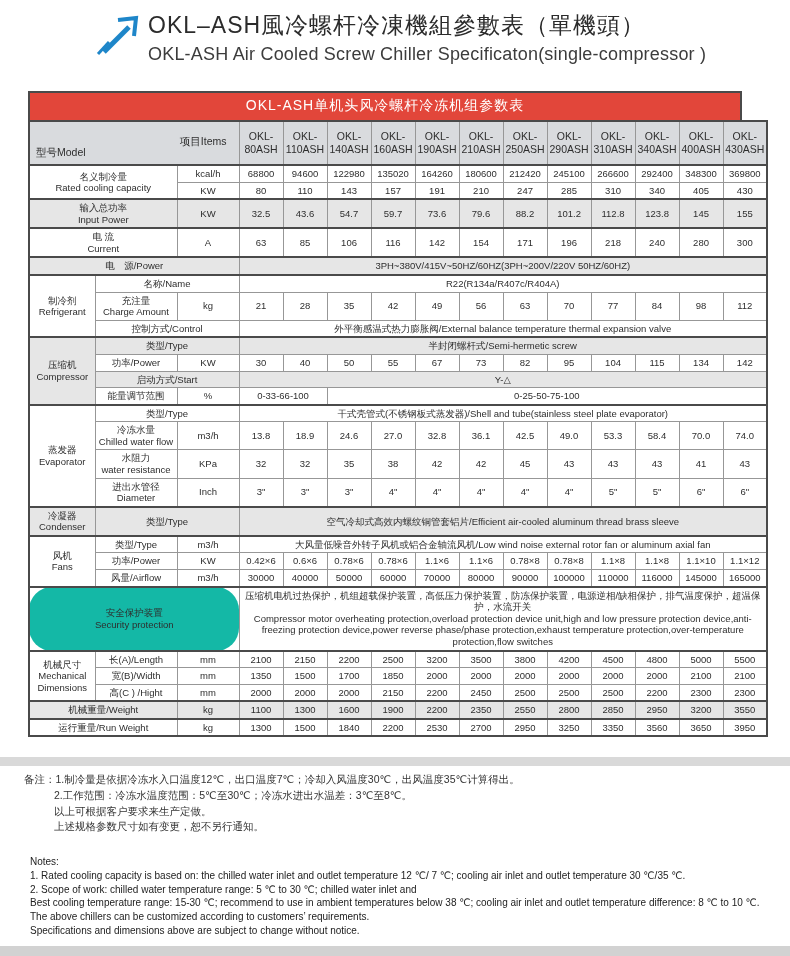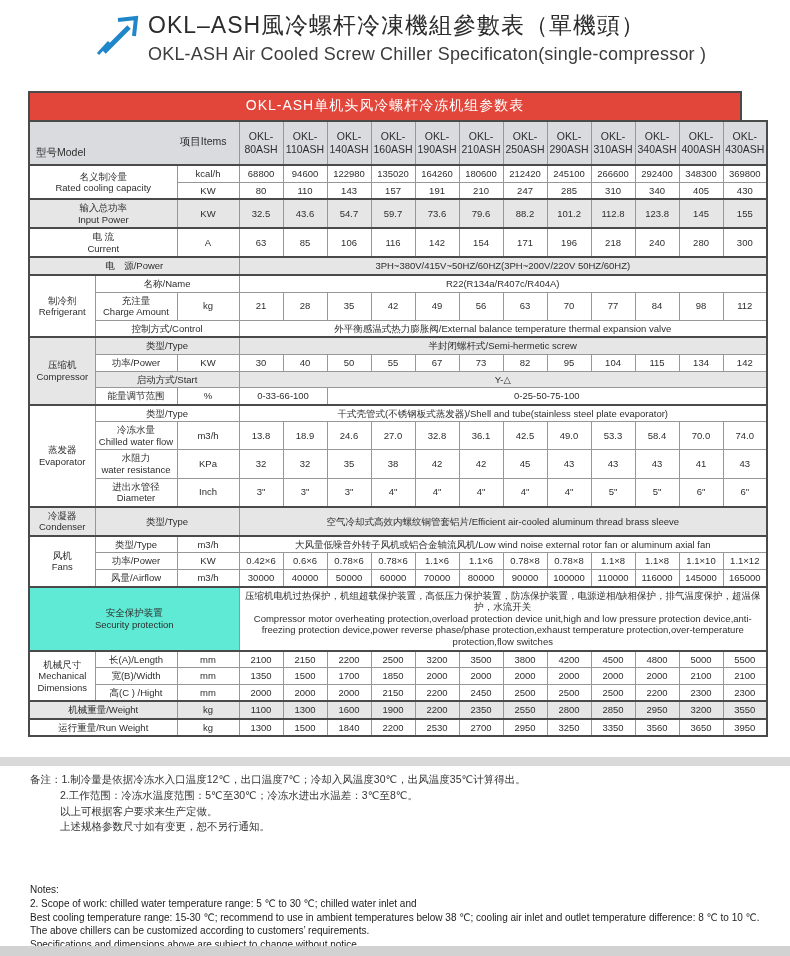--- a/index.html
+++ b/index.html
@@ -28,37 +28,37 @@
     border:2px solid #4a4a4a; background:#fff;
   }
   table.spec td {
     border:1px solid #979797; text-align:center; vertical-align:middle;
     font-size:9.5px; line-height:1.22; padding:2px 1px; white-space:pre-line;
     color:#2e2e2e; overflow:hidden;
   }
   tr.hdr td { background:#d9dbde; font-size:10.5px; border-bottom:2px solid #4a4a4a; }
   tr.gray td { background:#e6e6e6; }
   tr.thick td { border-top:2px solid #4a4a4a; }
-  td.graycell { background:#5eead4; }
+  td.graycell { background:#14b8a6;border-radius:23px; }
   td.left { text-align:left; padding:3px 6px; line-height:1.4; }
   td.corner { position:relative; height:44px; padding:0;
     background-image:linear-gradient(to bottom right,
       transparent calc(50% - 0.6px), #8f8f8f calc(50% - 0.6px),
       #8f8f8f calc(50% + 0.6px), transparent calc(50% + 0.6px));
   }
   td.corner .c-model { position:absolute; left:6px; bottom:5px; font-size:10.5px; }
   td.corner .c-items { position:absolute; right:12px; top:13px; font-size:10.5px; }
   tr.hdr td.corner { background-color:#d9dbde; }
 
   
   .divider-strip { position:absolute; left:0; width:790px; height:9px; background:#d9d9d9; }
-  .notes-cn { position:absolute; left:30px; top:772px; width:740px; font-size:10.5px; color:#333; }
+  .notes-cn { position:absolute; left:24px; top:772px; width:740px; font-size:10.5px; color:#333; }
   .notes-cn .note-line { line-height:1.5; }
   .notes-cn .note-line.indent { padding-left:30px; }
-  .notes-en { position:absolute; left:30px; top:855px; width:750px; font-size:10px; color:#222;margin-top:28px; }
+  .notes-en { position:absolute; left:30px; top:855px; width:750px; font-size:10px; color:#222; }
   .notes-en .note-line { line-height:1.38; }
   .bottom-strip { position:absolute; left:0; bottom:0; width:790px; height:10px; background:#d2d2d2; }
 </style>
 </head>
 <body>
 
 <div class="page-header">
   <svg class="logo" viewBox="0 0 50 44">
     <line x1="6" y1="40" x2="17" y2="28" stroke="#1e86c9" stroke-width="3"></line>
     <line x1="12" y1="38" x2="40" y2="10" stroke="#1e86c9" stroke-width="5"></line>
@@ -435,19 +435,20 @@
 <div class="divider-strip" style="top:757px"></div>
 
 <div class="notes-cn">
     <div class="note-line">备注：1.制冷量是依据冷冻水入口温度12℃，出口温度7℃；冷却入风温度30℃，出风温度35℃计算得出。</div>
     <div class="note-line indent">2.工作范围：冷冻水温度范围：5℃至30℃；冷冻水进出水温差：3℃至8℃。</div>
     <div class="note-line indent">以上可根据客户要求来生产定做。</div>
     <div class="note-line indent">上述规格参数尺寸如有变更，恕不另行通知。</div>
   </div>
 <div class="notes-en">
     <div class="note-line">Notes:</div>
+    <div class="note-line">1. Rated cooling capacity is based on: the chilled water inlet and outlet temperature 12 ℃/ 7 ℃; cooling air inlet and outlet temperature 30 ℃/35 ℃.</div>
     <div class="note-line">2. Scope of work: chilled water temperature range: 5 ℃ to 30 ℃; chilled water inlet and</div>
     <div class="note-line">Best cooling temperature range: 15-30 ℃; recommend to use in ambient temperatures below 38 ℃; cooling air inlet and outlet temperature difference: 8 ℃ to 10 ℃.</div>
     <div class="note-line">The above chillers can be customized according to customers’   requirements.</div>
     <div class="note-line">Specifications and dimensions above are subject to change without notice.</div>
   </div>
 
 <div class="bottom-strip"></div>
 
 </body></html>

